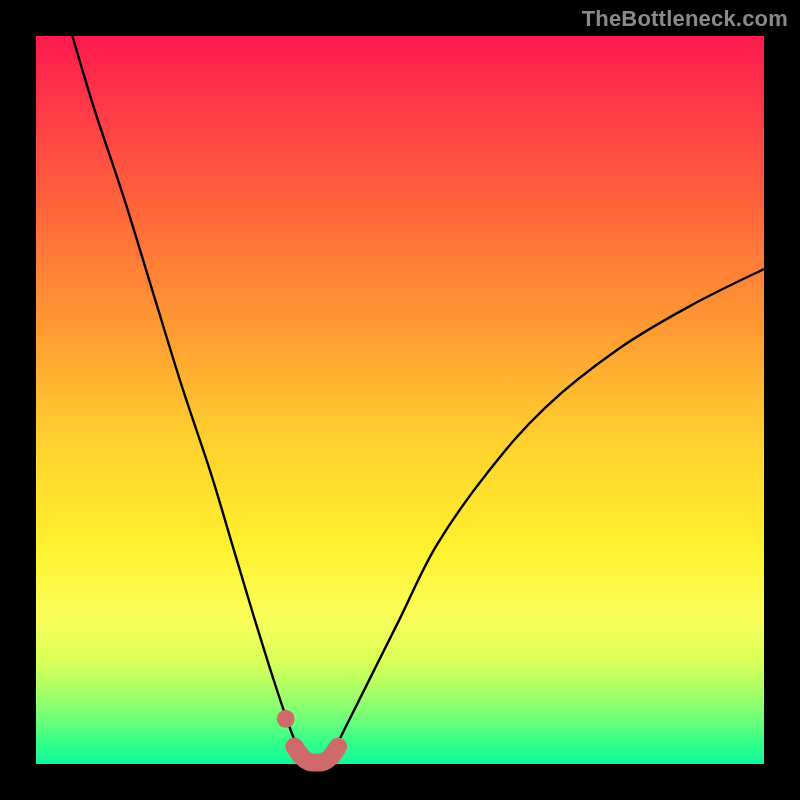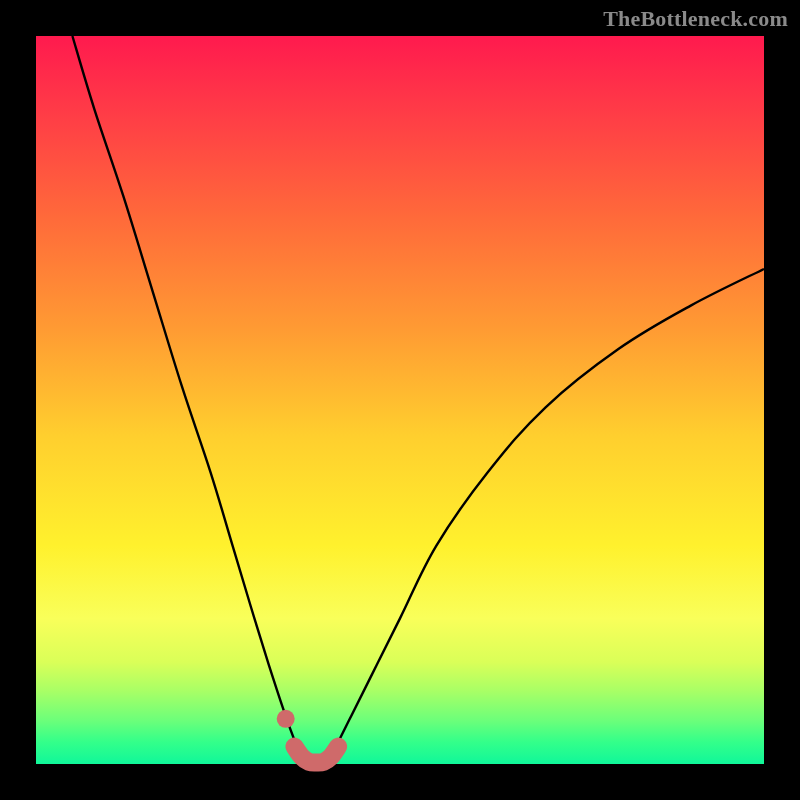--- a/index.html
+++ b/index.html
@@ -42,21 +42,20 @@
   }
   .watermark {
     position: absolute;
     top: 6px;
     right: 12px;
     font-size: 22px;
     font-weight: 600;
     color: #8a8a8a;
     letter-spacing: 0.2px;
     user-select: none;
-    font-family: Liberation Serif, serif;
   }
   svg.curve-layer {
     position: absolute;
     left: 0;
     top: 0;
     width: 728px;
     height: 728px;
     overflow: visible;
   }
 </style>

